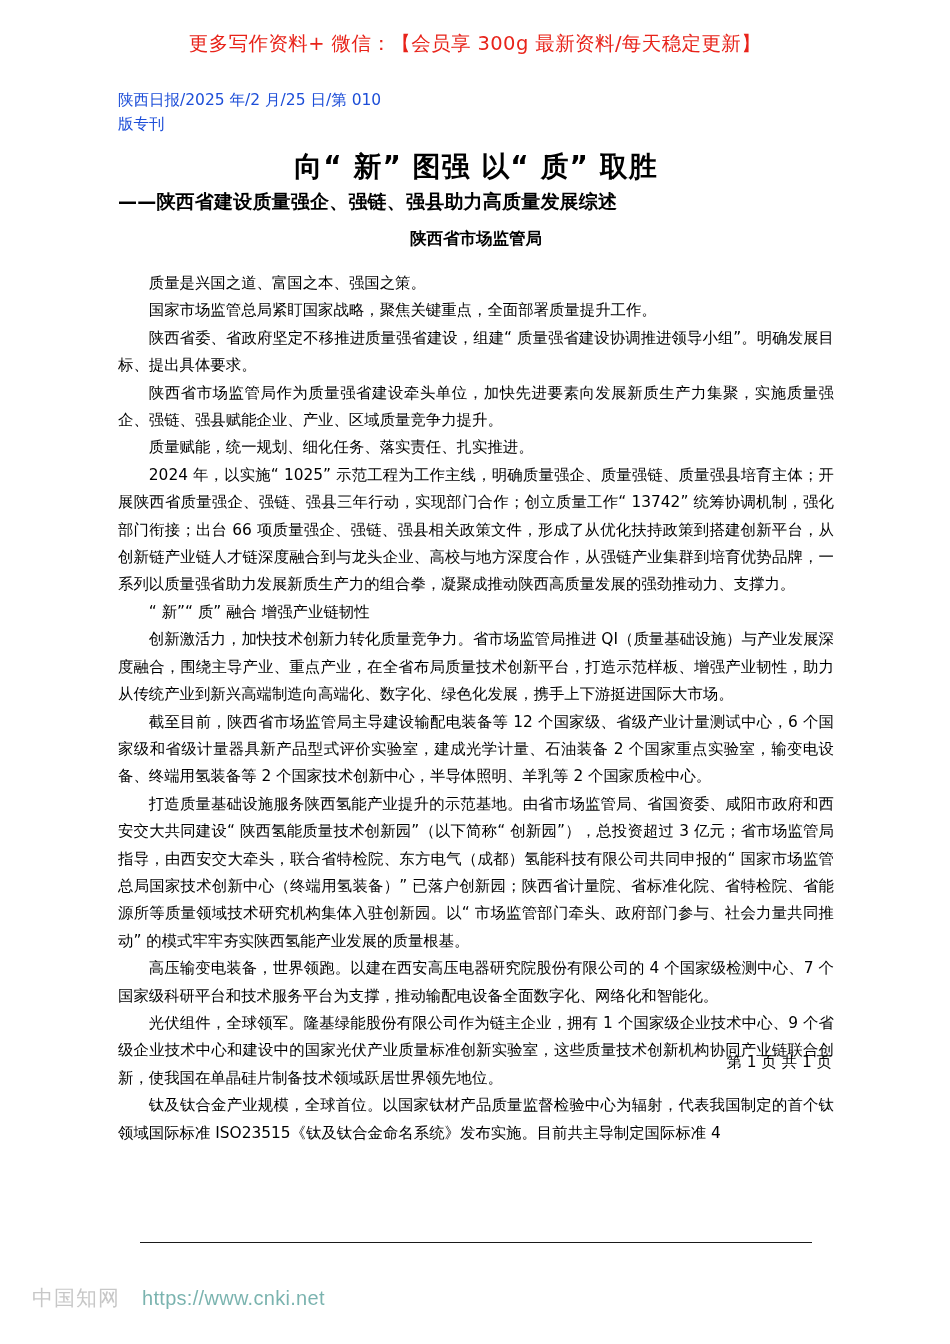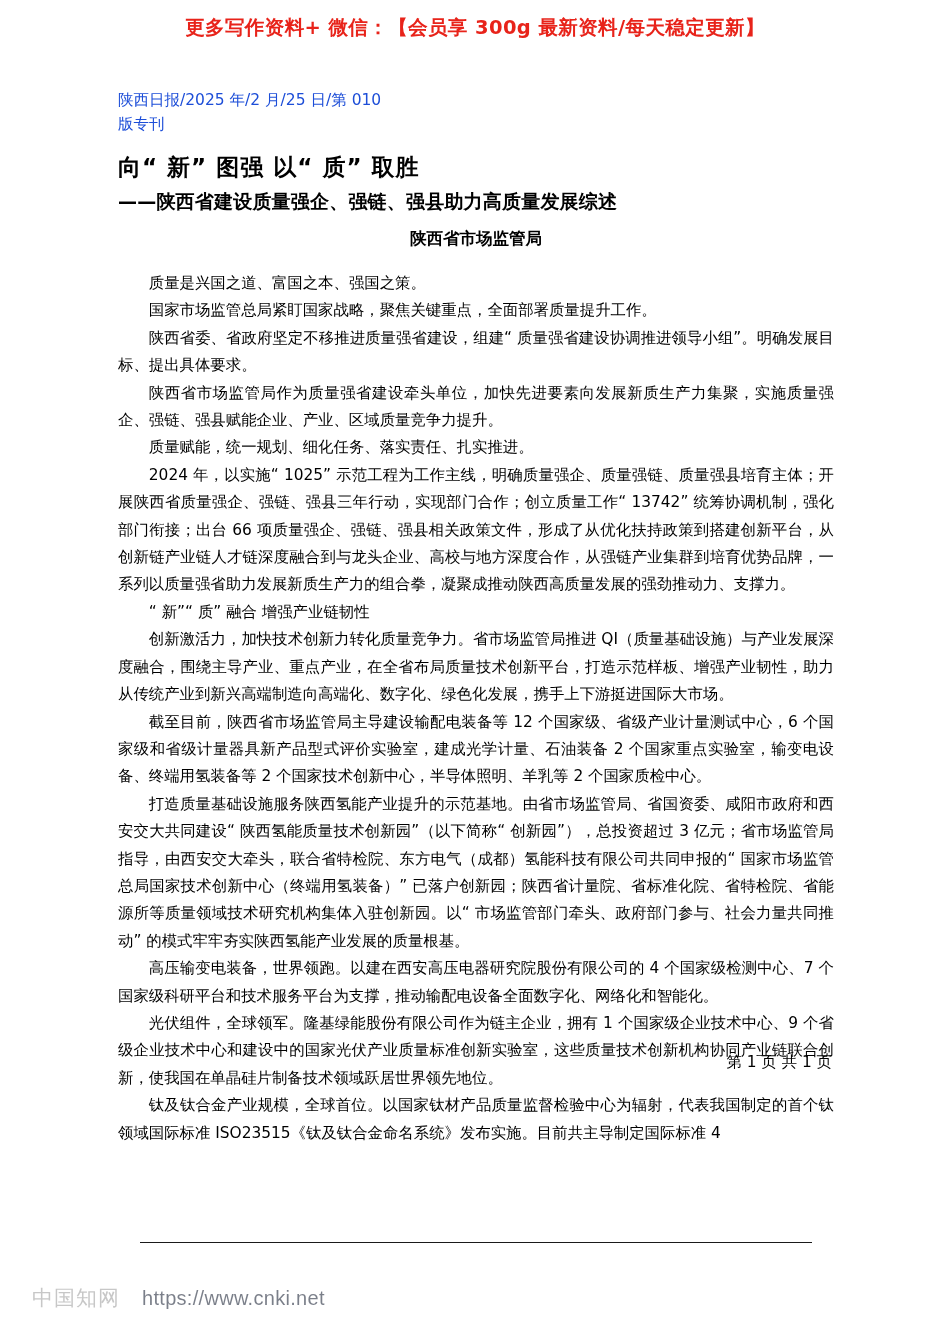--- a/index.html
+++ b/index.html
@@ -13,27 +13,27 @@
     height: 1344px;
     position: relative;
     font-family: "Liberation Serif", "DejaVu Serif", serif;
     color: #000000;
     overflow: hidden;
   }
 
   
   .promo-banner {
     position: absolute;
-    top: 14px;
+    top: 30px;
     left: 0;
     width: 950px;
     text-align: center;
     font-family: "DejaVu Sans", "Liberation Sans", sans-serif;
     font-size: 19.5px;
-    font-weight: bold;
+    font-weight: normal;
     color: #e8231a;
     letter-spacing: 0.4px;
     white-space: nowrap;
   }
 
   
   .page {
     position: absolute;
     top: 0;
     left: 0;
@@ -52,23 +52,24 @@
   .masthead {
     font-family: "DejaVu Sans", "Liberation Sans", sans-serif;
     font-size: 15.5px;
     line-height: 24px;
     color: #1d4ed8;
     margin-bottom: 14px;
   }
 
   
   .headline {
+    text-align: center;
     font-family: "DejaVu Sans", "Liberation Sans", sans-serif;
     font-weight: bold;
-    font-size: 23px;
+    font-size: 28px;
     line-height: 34px;
     letter-spacing: 1px;
     margin-top: 12px;
   }
   .subheadline {
     text-align: left;
     font-family: "DejaVu Sans", "Liberation Sans", sans-serif;
     font-weight: bold;
     font-size: 19px;
     line-height: 30px;
@@ -137,21 +138,21 @@
   }
   .watermark .wm-brand {
     font-family: "DejaVu Sans", "Liberation Sans", sans-serif;
     font-size: 21px;
     color: #9a9a9a;
     letter-spacing: 1px;
   }
   .watermark .wm-url {
     font-family: "Liberation Sans", "DejaVu Sans", sans-serif;
     font-size: 20px;
-    color: #0f172a;
+    color: #0f766e;
     letter-spacing: 0.3px;
   }
 </style>
 </head>
 <body>
 
 <div class="promo-banner">更多写作资料+ 微信：【会员享 300g 最新资料/每天稳定更新】</div>
 
 <div class="page">
 

